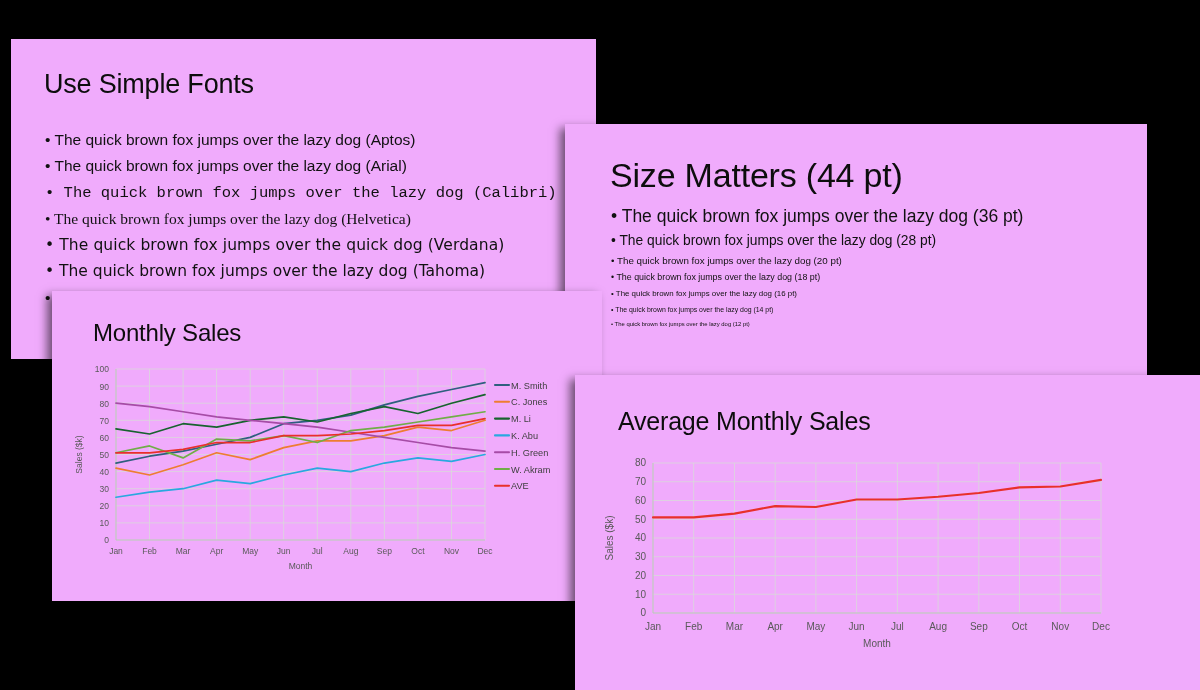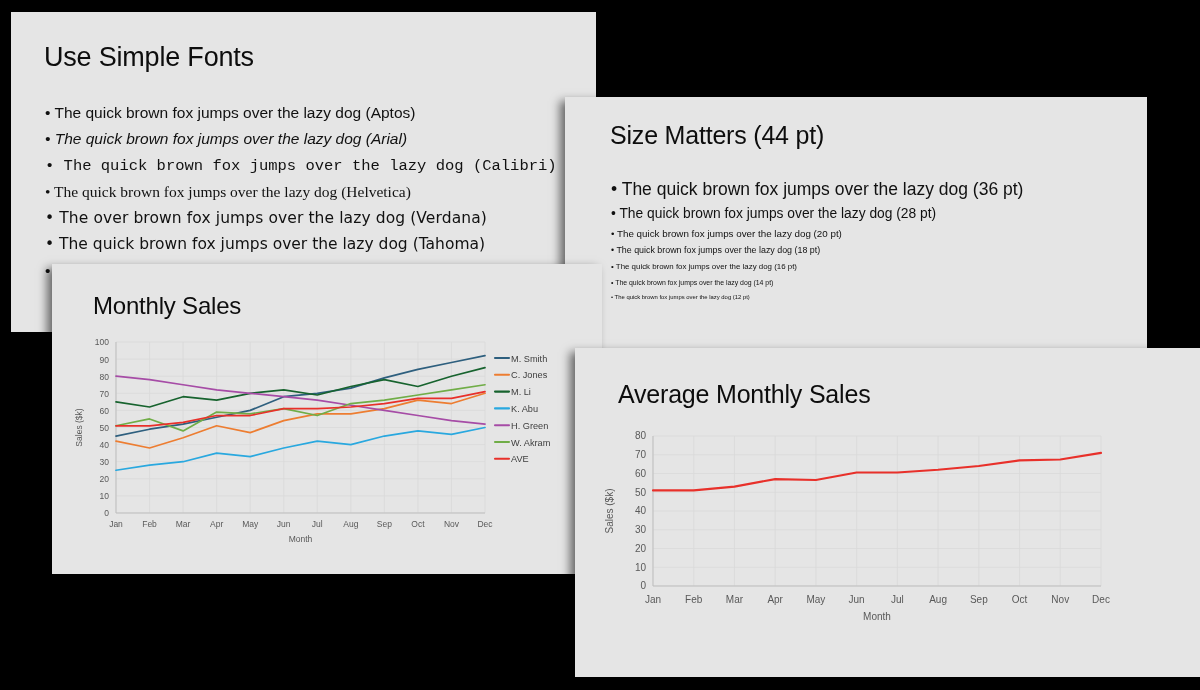--- a/index.html
+++ b/index.html
@@ -4,53 +4,54 @@
 <style>
   html,body{margin:0;padding:0;}
   body{
     width:1200px;height:690px;background:#000;overflow:hidden;
     font-family:"Liberation Sans", sans-serif;
     -webkit-font-smoothing:antialiased;
   }
   .stage{position:relative;width:1200px;height:690px;}
 
   .slide{
-    position:absolute;background:#e5e5e5;
+    position:absolute;background:#f0abfc;
     box-shadow:-5px 4px 9px rgba(0,0,0,0.55);
     overflow:hidden;
+    margin-top:27px;
   }
 
   
   #slide-fonts{left:11px;top:12px;width:585px;height:320px;}
   #slide-fonts .slide-title{
     position:absolute;left:33px;top:30px;
     font-size:27px;font-weight:400;color:#0d0d0d;letter-spacing:-0.2px;
   }
   #slide-fonts .bullets{
     position:absolute;left:34px;top:92px;right:8px;
   }
   #slide-fonts .bullets li{
     list-style:none;color:#111;margin:0 0 8px 0;white-space:nowrap;
     font-size:15.5px;line-height:1.18;
   }
   #slide-fonts .bullets li::before{content:"• ";}
   #slide-fonts .bullets{margin:0;padding:0;}
   .f-aptos{font-family:"Liberation Sans",sans-serif;font-size:15px;}
-  .f-arial{font-family:"Liberation Sans",sans-serif;font-size:15.5px;font-style:italic;}
+  .f-arial{font-family:"Liberation Sans",sans-serif;font-size:15.5px;}
   .f-calibri{font-family:Liberation Mono, monospace;font-size:14.6px;}
   .f-helvetica{font-family:Liberation Serif, serif;font-size:15.5px;}
   .f-verdana{font-family:"DejaVu Sans",sans-serif;font-size:15px;letter-spacing:0.1px;}
   .f-tahoma{font-family:"DejaVu Sans",sans-serif;font-size:14px;}
   .f-atkinson{font-family:"Liberation Sans",sans-serif;font-size:15px;}
 
   
   #slide-size{left:565px;top:97px;width:582px;height:262px;}
   #slide-size .slide-title{
-    position:absolute;left:45px;top:24px;
-    font-size:25px;font-weight:400;color:#0d0d0d;letter-spacing:-0.2px;
+    position:absolute;left:45px;top:32px;
+    font-size:34px;font-weight:400;color:#0d0d0d;letter-spacing:-0.2px;
   }
   #slide-size .bullets{position:absolute;left:46px;top:80px;margin:0;padding:0;}
   #slide-size .bullets li{
     list-style:none;color:#111;white-space:nowrap;margin:0;
   }
   #slide-size .bullets li::before{content:"• ";}
   .pt36{font-size:17.5px;line-height:1.48;}
   .pt32{font-size:15.6px;line-height:1.52;}
   .pt28{font-size:13.8px;line-height:1.58;}
   .pt24{font-size:11.8px;line-height:1.65;}
@@ -83,21 +84,21 @@
 
 <div class="stage">
 
   <div class="slide" id="slide-fonts">
     <div class="slide-title">Use Simple Fonts</div>
     <ul class="bullets">
       <li class="f-aptos">The quick brown fox jumps over the lazy dog (Aptos)</li>
       <li class="f-arial">The quick brown fox jumps over the lazy dog (Arial)</li>
       <li class="f-calibri">The quick brown fox jumps over the lazy dog (Calibri)</li>
       <li class="f-helvetica">The quick brown fox jumps over the lazy dog (Helvetica)</li>
-      <li class="f-verdana">The over brown fox jumps over the lazy dog (Verdana)</li>
+      <li class="f-verdana">The quick brown fox jumps over the quick dog (Verdana)</li>
       <li class="f-tahoma">The quick brown fox jumps over the lazy dog (Tahoma)</li>
       <li class="f-atkinson">The quick brown fox jumps over the lazy dog (Atkinson Hyperlegible)</li>
     </ul>
   </div>
 
   <div class="slide" id="slide-size">
     <div class="slide-title">Size Matters (44 pt)</div>
     <ul class="bullets">
       <li class="pt36">The quick brown fox jumps over the lazy dog (36 pt)</li>
       <li class="pt28">The quick brown fox jumps over the lazy dog (28 pt)</li>

